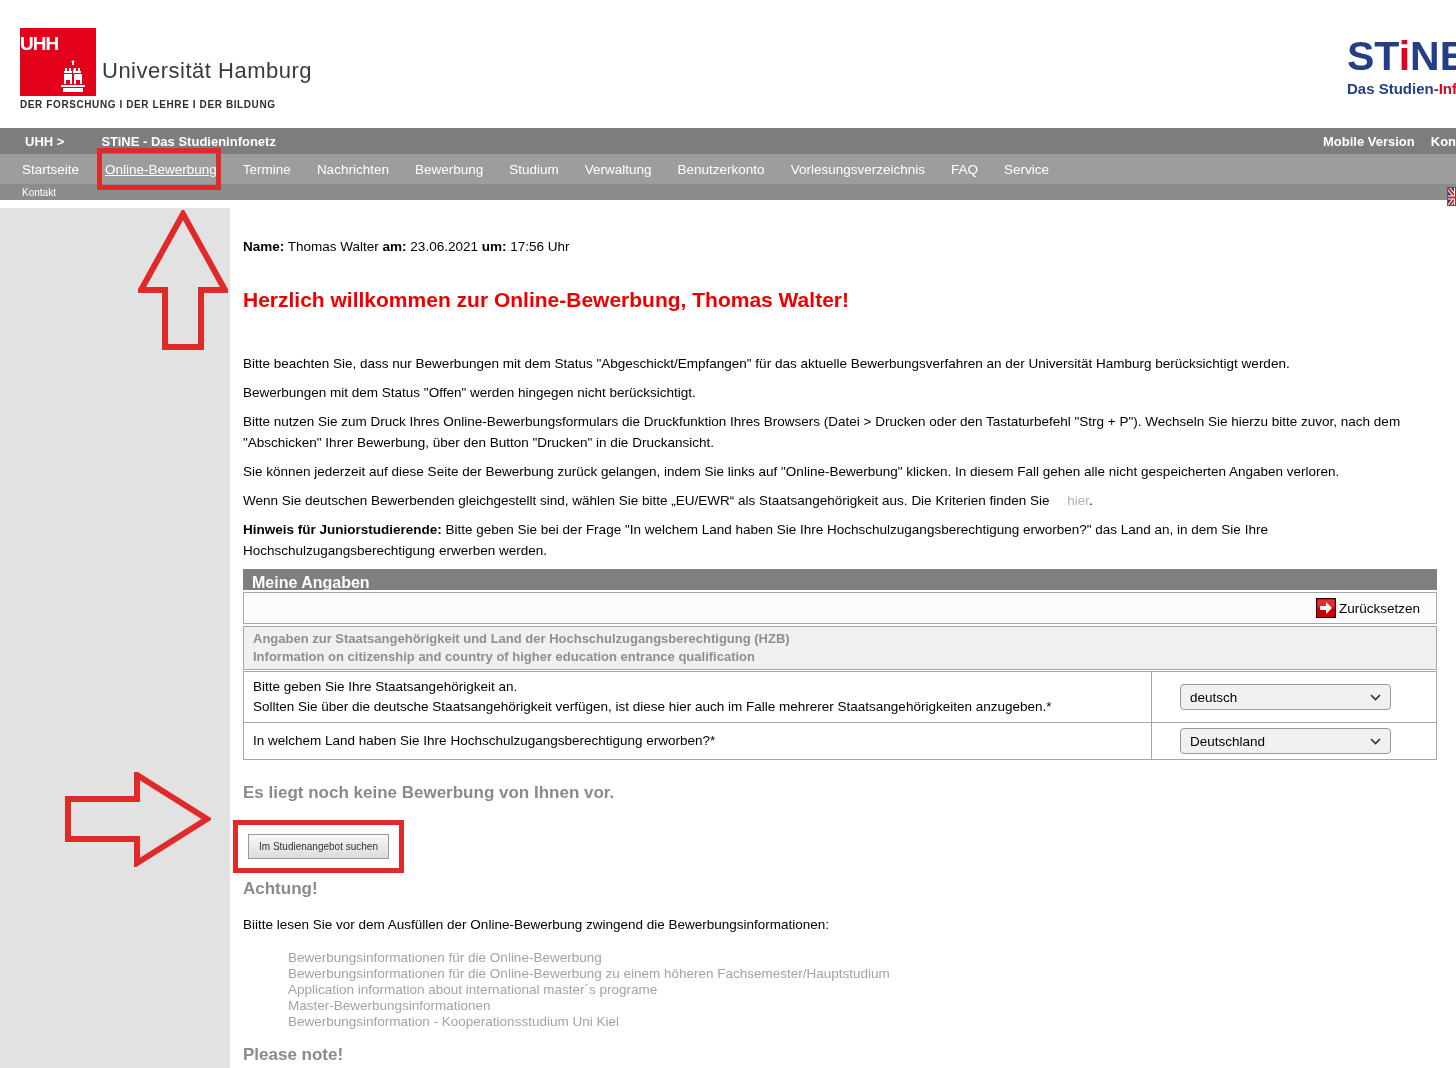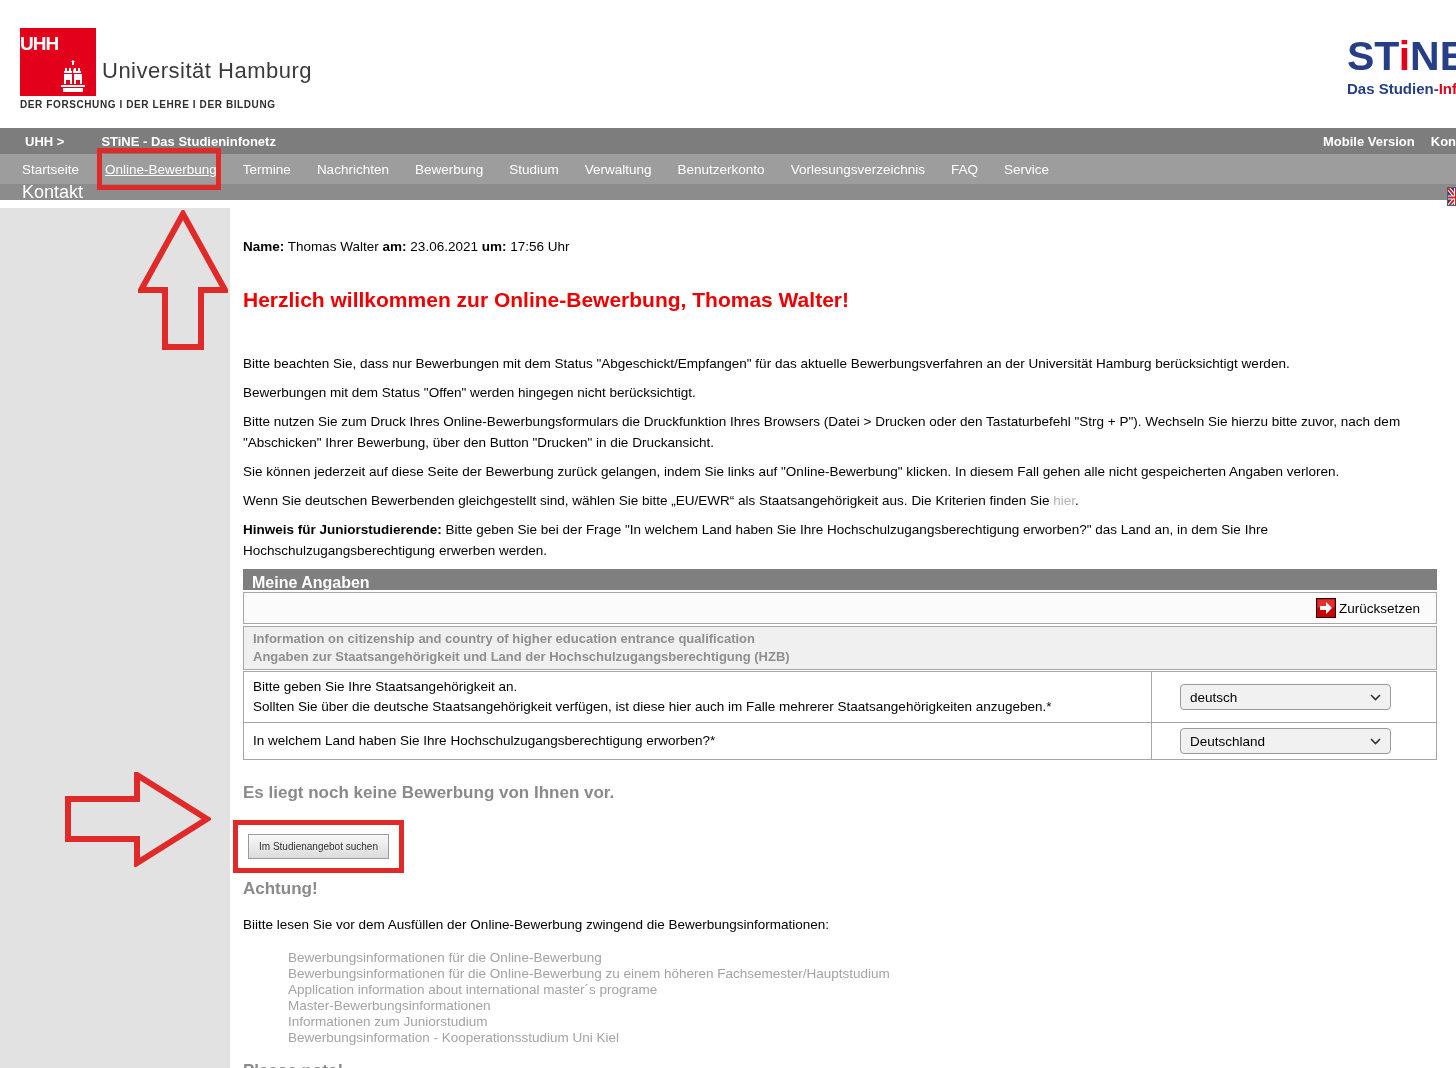--- a/index.html
+++ b/index.html
@@ -23,34 +23,34 @@
 
   
   .bar { position:absolute; left:0; width:1456px; color:#fff; display:flex; align-items:center; }
   .bar1 { top:128px; height:26px; background:#7d7d7d; font-size:13px; font-weight:bold; }
   .bar1 .crumbs { display:flex; gap:37px; padding-left:25px; }
   .bar1 .right-links { position:absolute; left:1323px; display:flex; gap:16px; white-space:nowrap; }
   .bar2 { top:154px; height:30px; background:#9d9d9d; font-size:13.5px; }
   .bar2 .items { display:flex; gap:26px; padding-left:22px; white-space:nowrap; }
   .bar2 a { color:#fff; text-decoration:none; cursor:pointer; }
   .bar2 a.active { text-decoration:underline; }
-  .bar3 { top:184px; height:16px; background:#8c8c8c; font-size:18px; }
+  .bar3 { top:184px; height:16px; background:#8c8c8c; font-size:10px; }
   .bar3 .kontakt { padding-left:22px; cursor:pointer; }
   .flag { position:absolute; left:1447px; top:3px; width:16px; height:19px; border:1px solid #5a5a5a; overflow:hidden; }
 
   
   .sidebar { position:absolute; left:0; top:208px; width:230px; height:860px; background:#e2e2e2; }
   .content { position:absolute; left:230px; top:208px; width:1226px; height:860px; background:#fff; padding-left:13px; overflow:hidden; font-size:13.5px; line-height:21px; }
 
   .meta-line { margin-top:28px; font-size:13.5px; }
   .meta-line b { font-weight:bold; }
   .welcome { margin-top:31px; font-size:21px; line-height:23px; font-weight:bold; color:#ee0000; }
   .intro { margin-top:42px; }
   .content p { margin-bottom:8px; padding-right:16px; }
-  .link-inline { color:#b3b3b3; text-decoration:none; cursor:pointer; }
+  .link-inline { color:#b3b3b3; text-decoration:none; cursor:pointer;margin-left:14px; }
 
   
   .panel { margin-top:6px; width:1194px; }
   .panel-header { background:#7f7f7f; color:#fff; font-weight:bold; font-size:16px; padding:3px 9px; height:21px; }
   .panel-reset-row { margin-top:2px; background:#fbfbfb; border:1px solid #a6a6a6; height:32px; display:flex; align-items:center; justify-content:flex-end; padding-right:16px; gap:3px; cursor:pointer; }
   .reset-label { font-size:13.5px; color:#000; }
   .panel-section { margin-top:2px; background:#f0f0f0; border:1px solid #a6a6a6; padding:3px 9px; font-size:13px; font-weight:bold; color:#8f8f8f; line-height:18px; }
   .panel-row { margin-top:1px; background:#fff; border:1px solid #a6a6a6; display:flex; align-items:center; }
   .panel-row + .panel-row { margin-top:0; border-top:none; }
   .row-label { flex:1; padding:5px 9px; font-size:13.5px; line-height:20px; }
@@ -163,22 +163,22 @@
       <div class="panel-header">Meine Angaben</div>
       <div class="panel-reset-row">
         <svg width="20" height="20" viewBox="0 0 20 20">
           <rect x="0.5" y="0.5" width="19" height="19" fill="#c80000" stroke="#2b0000"></rect>
           <rect x="1.5" y="1.5" width="17" height="8" fill="#e03030"></rect>
           <polygon points="4,8 10,8 10,4 16,10 10,16 10,12 4,12" fill="#ffffff"></polygon>
         </svg>
         <span class="reset-label">Zurücksetzen</span>
       </div>
       <div class="panel-section">
+        <div>Angaben zur Staatsangehörigkeit und Land der Hochschulzugangsberechtigung (HZB)</div>
         <div>Information on citizenship and country of higher education entrance qualification</div>
-        <div>Angaben zur Staatsangehörigkeit und Land der Hochschulzugangsberechtigung (HZB)</div>
       </div>
       <div class="panel-row">
         <div class="row-label">
           <div>Bitte geben Sie Ihre Staatsangehörigkeit an.</div>
           <div>Sollten Sie über die deutsche Staatsangehörigkeit verfügen, ist diese hier auch im Falle mehrerer Staatsangehörigkeiten anzugeben.*</div>
         </div>
         <div class="row-value">
           <div class="select">
             <span>deutsch</span>
             <svg width="11" height="7" viewBox="0 0 11 7">
@@ -209,21 +209,20 @@
     </div>
 
     <h2 class="gray-heading achtung">Achtung!</h2>
     <p class="achtung-text">Biitte lesen Sie vor dem Ausfüllen der Online-Bewerbung zwingend die Bewerbungsinformationen:</p>
 
     <ul class="info-links">
       <li>Bewerbungsinformationen für die Online-Bewerbung</li>
       <li>Bewerbungsinformationen für die Online-Bewerbung zu einem höheren Fachsemester/Hauptstudium</li>
       <li>Application information about international master´s programe</li>
       <li>Master-Bewerbungsinformationen</li>
-      <li>Informationen zum Juniorstudium</li>
       <li>Bewerbungsinformation - Kooperationsstudium Uni Kiel</li>
     </ul>
 
     <h2 class="gray-heading please-note">Please note!</h2>
     
   </main>
 
   <div class="anno-rect-nav"></div>
 
   <svg class="anno-arrow-up" width="90" height="140" viewBox="0 0 90 140">

